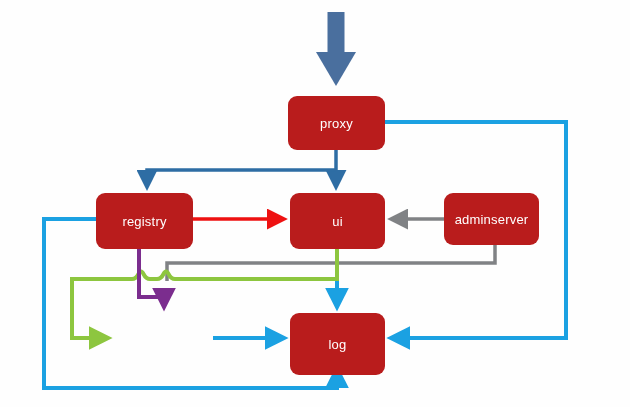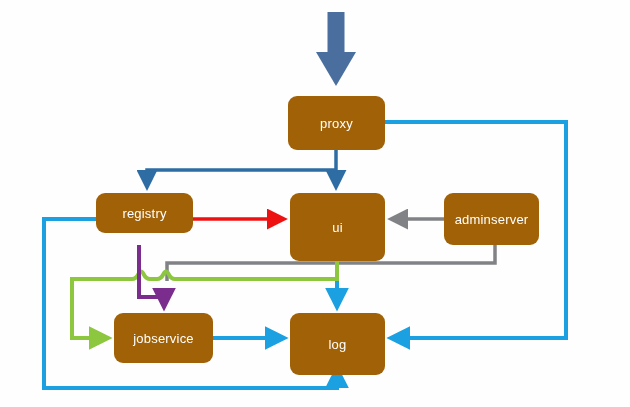--- a/index.html
+++ b/index.html
@@ -20,21 +20,21 @@
   #edges {
     position: absolute;
     left: 0;
     top: 0;
     width: 630px;
     height: 407px;
   }
   .node {
     position: absolute;
     box-sizing: border-box;
-    background: #a16207;
+    background: #b91c1c;
     border-radius: 9px;
     display: flex;
     align-items: center;
     justify-content: center;
     color: #ffffff;
     font-size: 13px;
     letter-spacing: 0.2px;
     z-index: 5;
   }
   .node-label {
@@ -98,33 +98,30 @@
 
     <path d="M96,219 L44,219 L44,388 L337,388 L337,370" stroke="#1ba1e2" stroke-width="4" fill="none" stroke-linejoin="miter" marker-end="url(#ar-blue)"></path>
 
     <path d="M385,122 L566,122 L566,338 L392,338" stroke="#1ba1e2" stroke-width="4" fill="none" stroke-linejoin="miter" marker-end="url(#ar-blue)"></path>
   </svg>
 
   <div class="node" style="left:288px; top:96px; width:97px; height:54px;">
     <span class="node-label">proxy</span>
   </div>
 
-  <div class="node" style="left:96px; top:193px; width:97px; height:40px;">
+  <div class="node" style="left:96px; top:193px; width:97px; height:56px;">
     <span class="node-label">registry</span>
   </div>
 
-  <div class="node" style="left:290px; top:193px; width:95px; height:68px;">
+  <div class="node" style="left:290px; top:193px; width:95px; height:56px;">
     <span class="node-label">ui</span>
   </div>
 
   <div class="node" style="left:444px; top:193px; width:95px; height:52px;">
     <span class="node-label">adminserver</span>
   </div>
 
-  <div class="node" style="left:114px; top:313px; width:99px; height:50px;">
-    <span class="node-label">jobservice</span>
-  </div>
 
   <div class="node" style="left:290px; top:313px; width:95px; height:62px;">
     <span class="node-label">log</span>
   </div>
 
 </div>
 
 </body></html>

